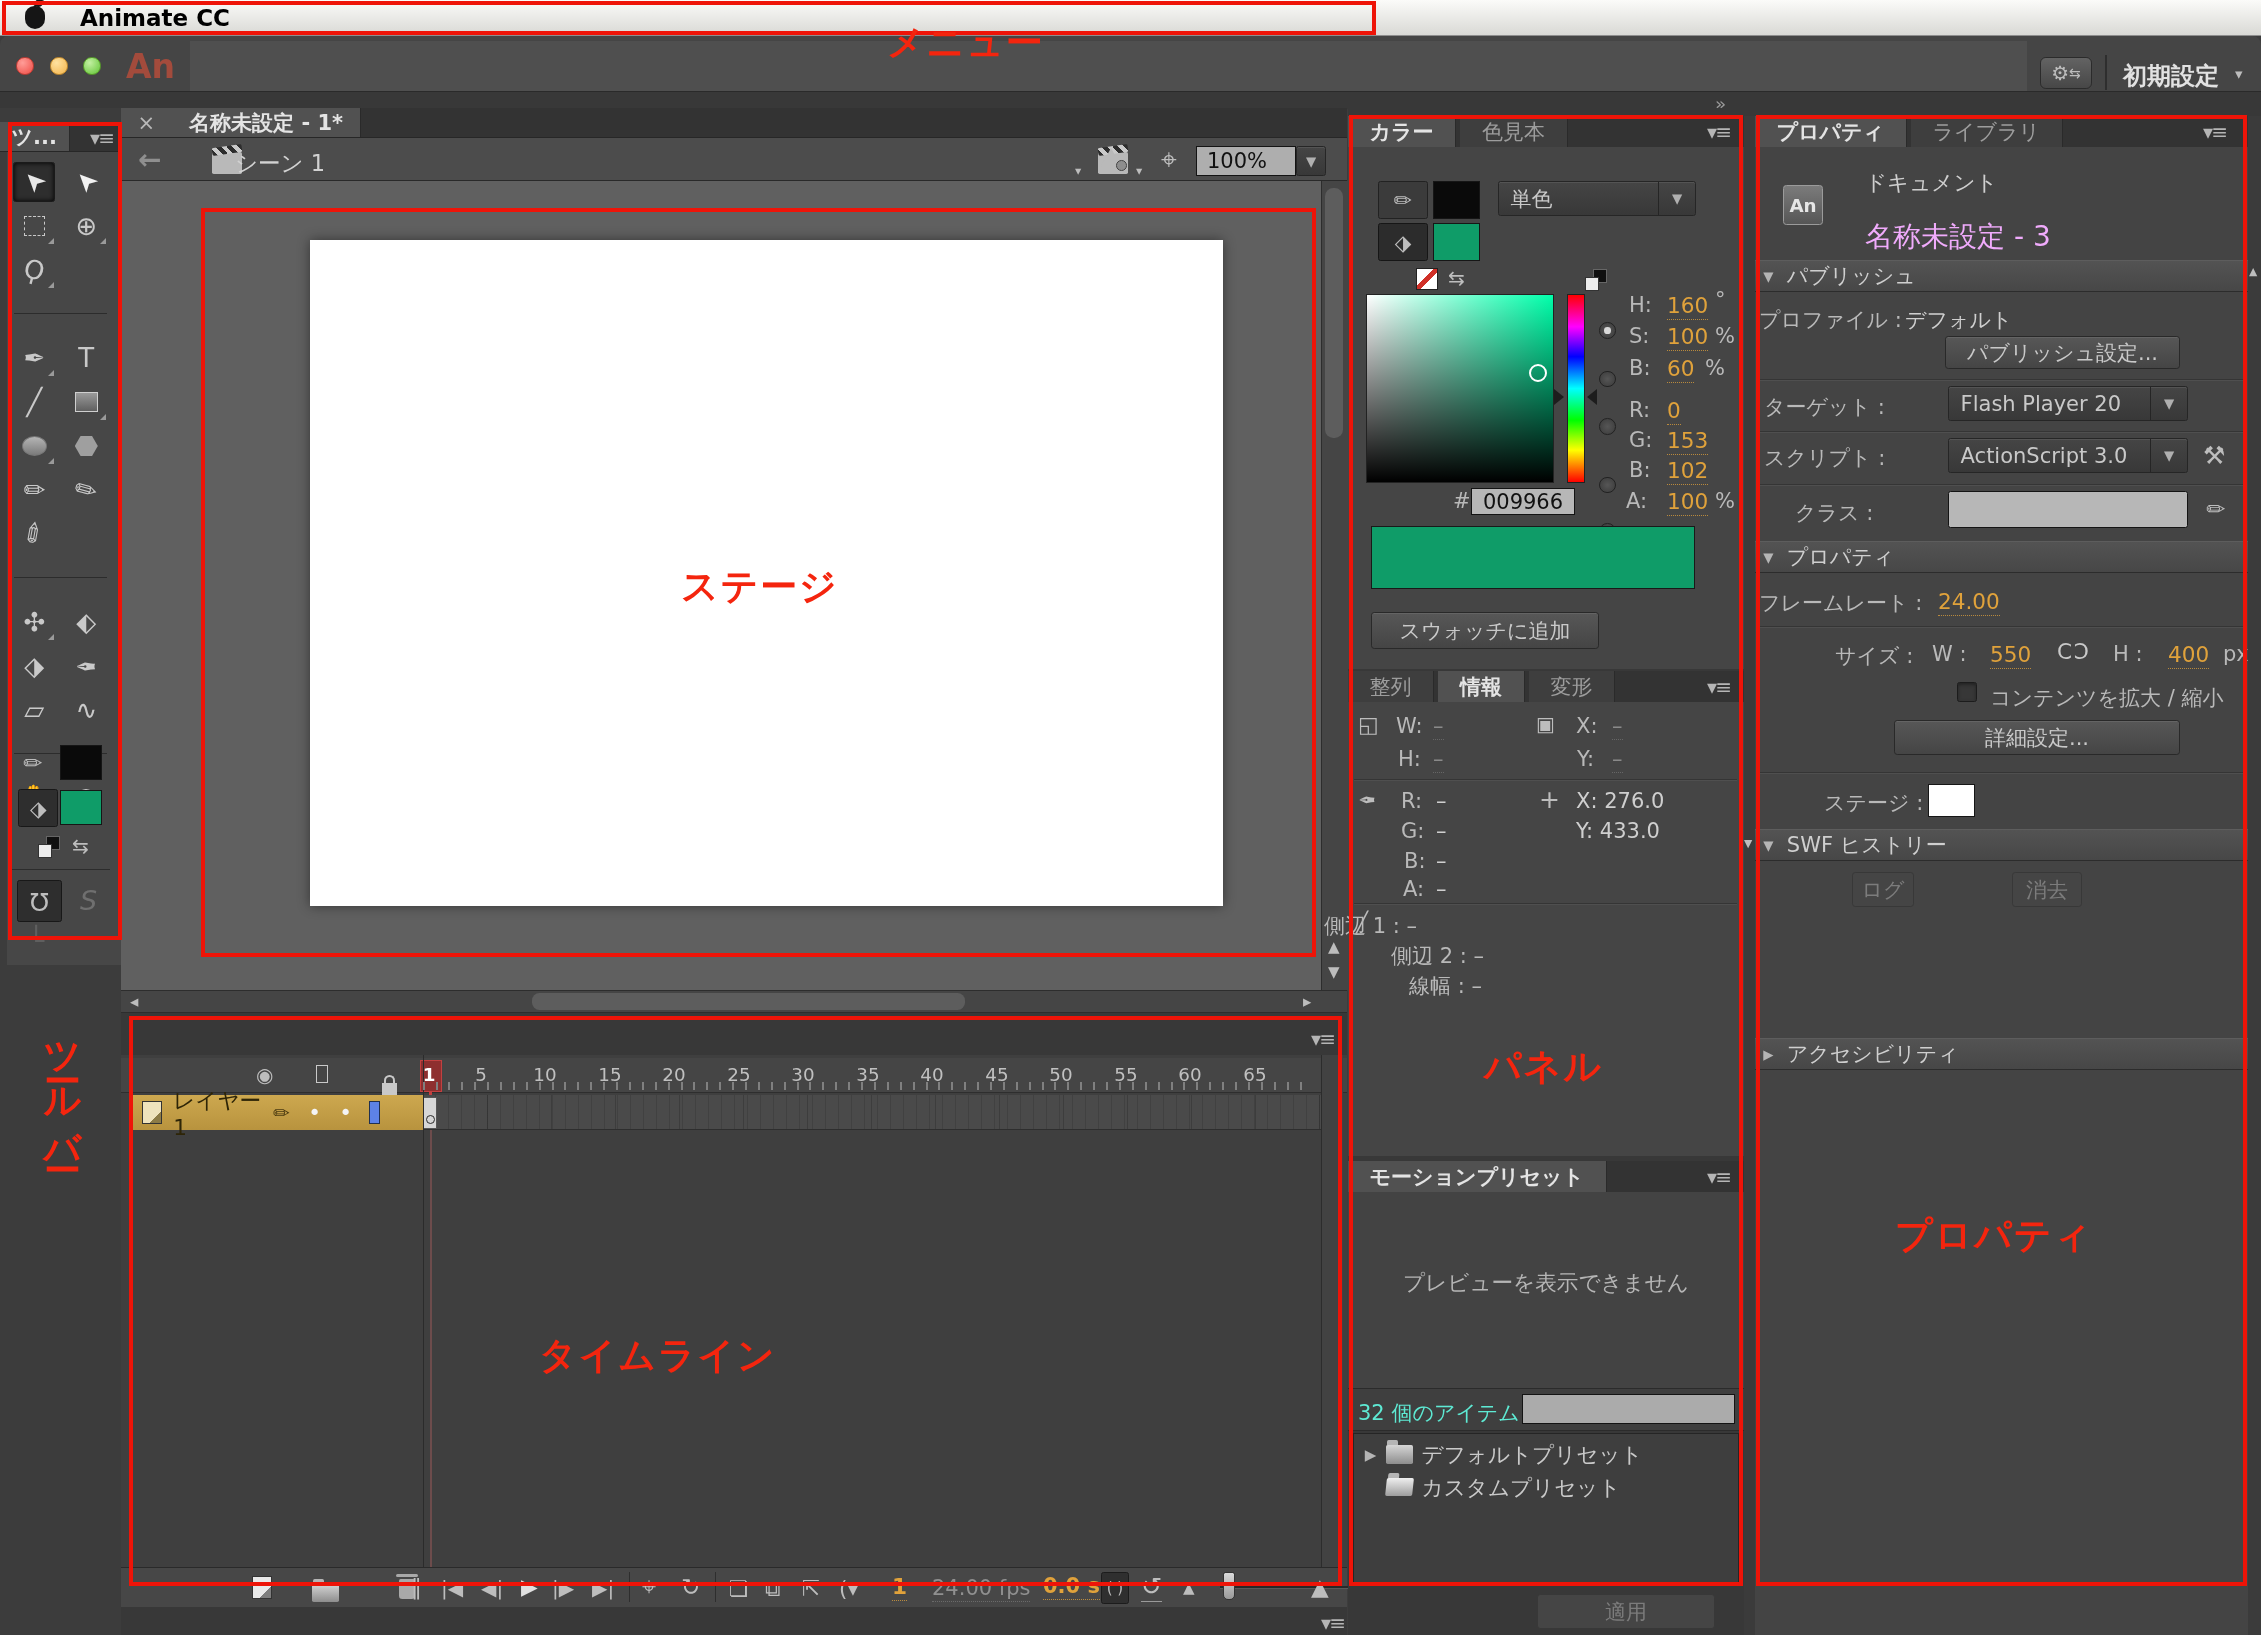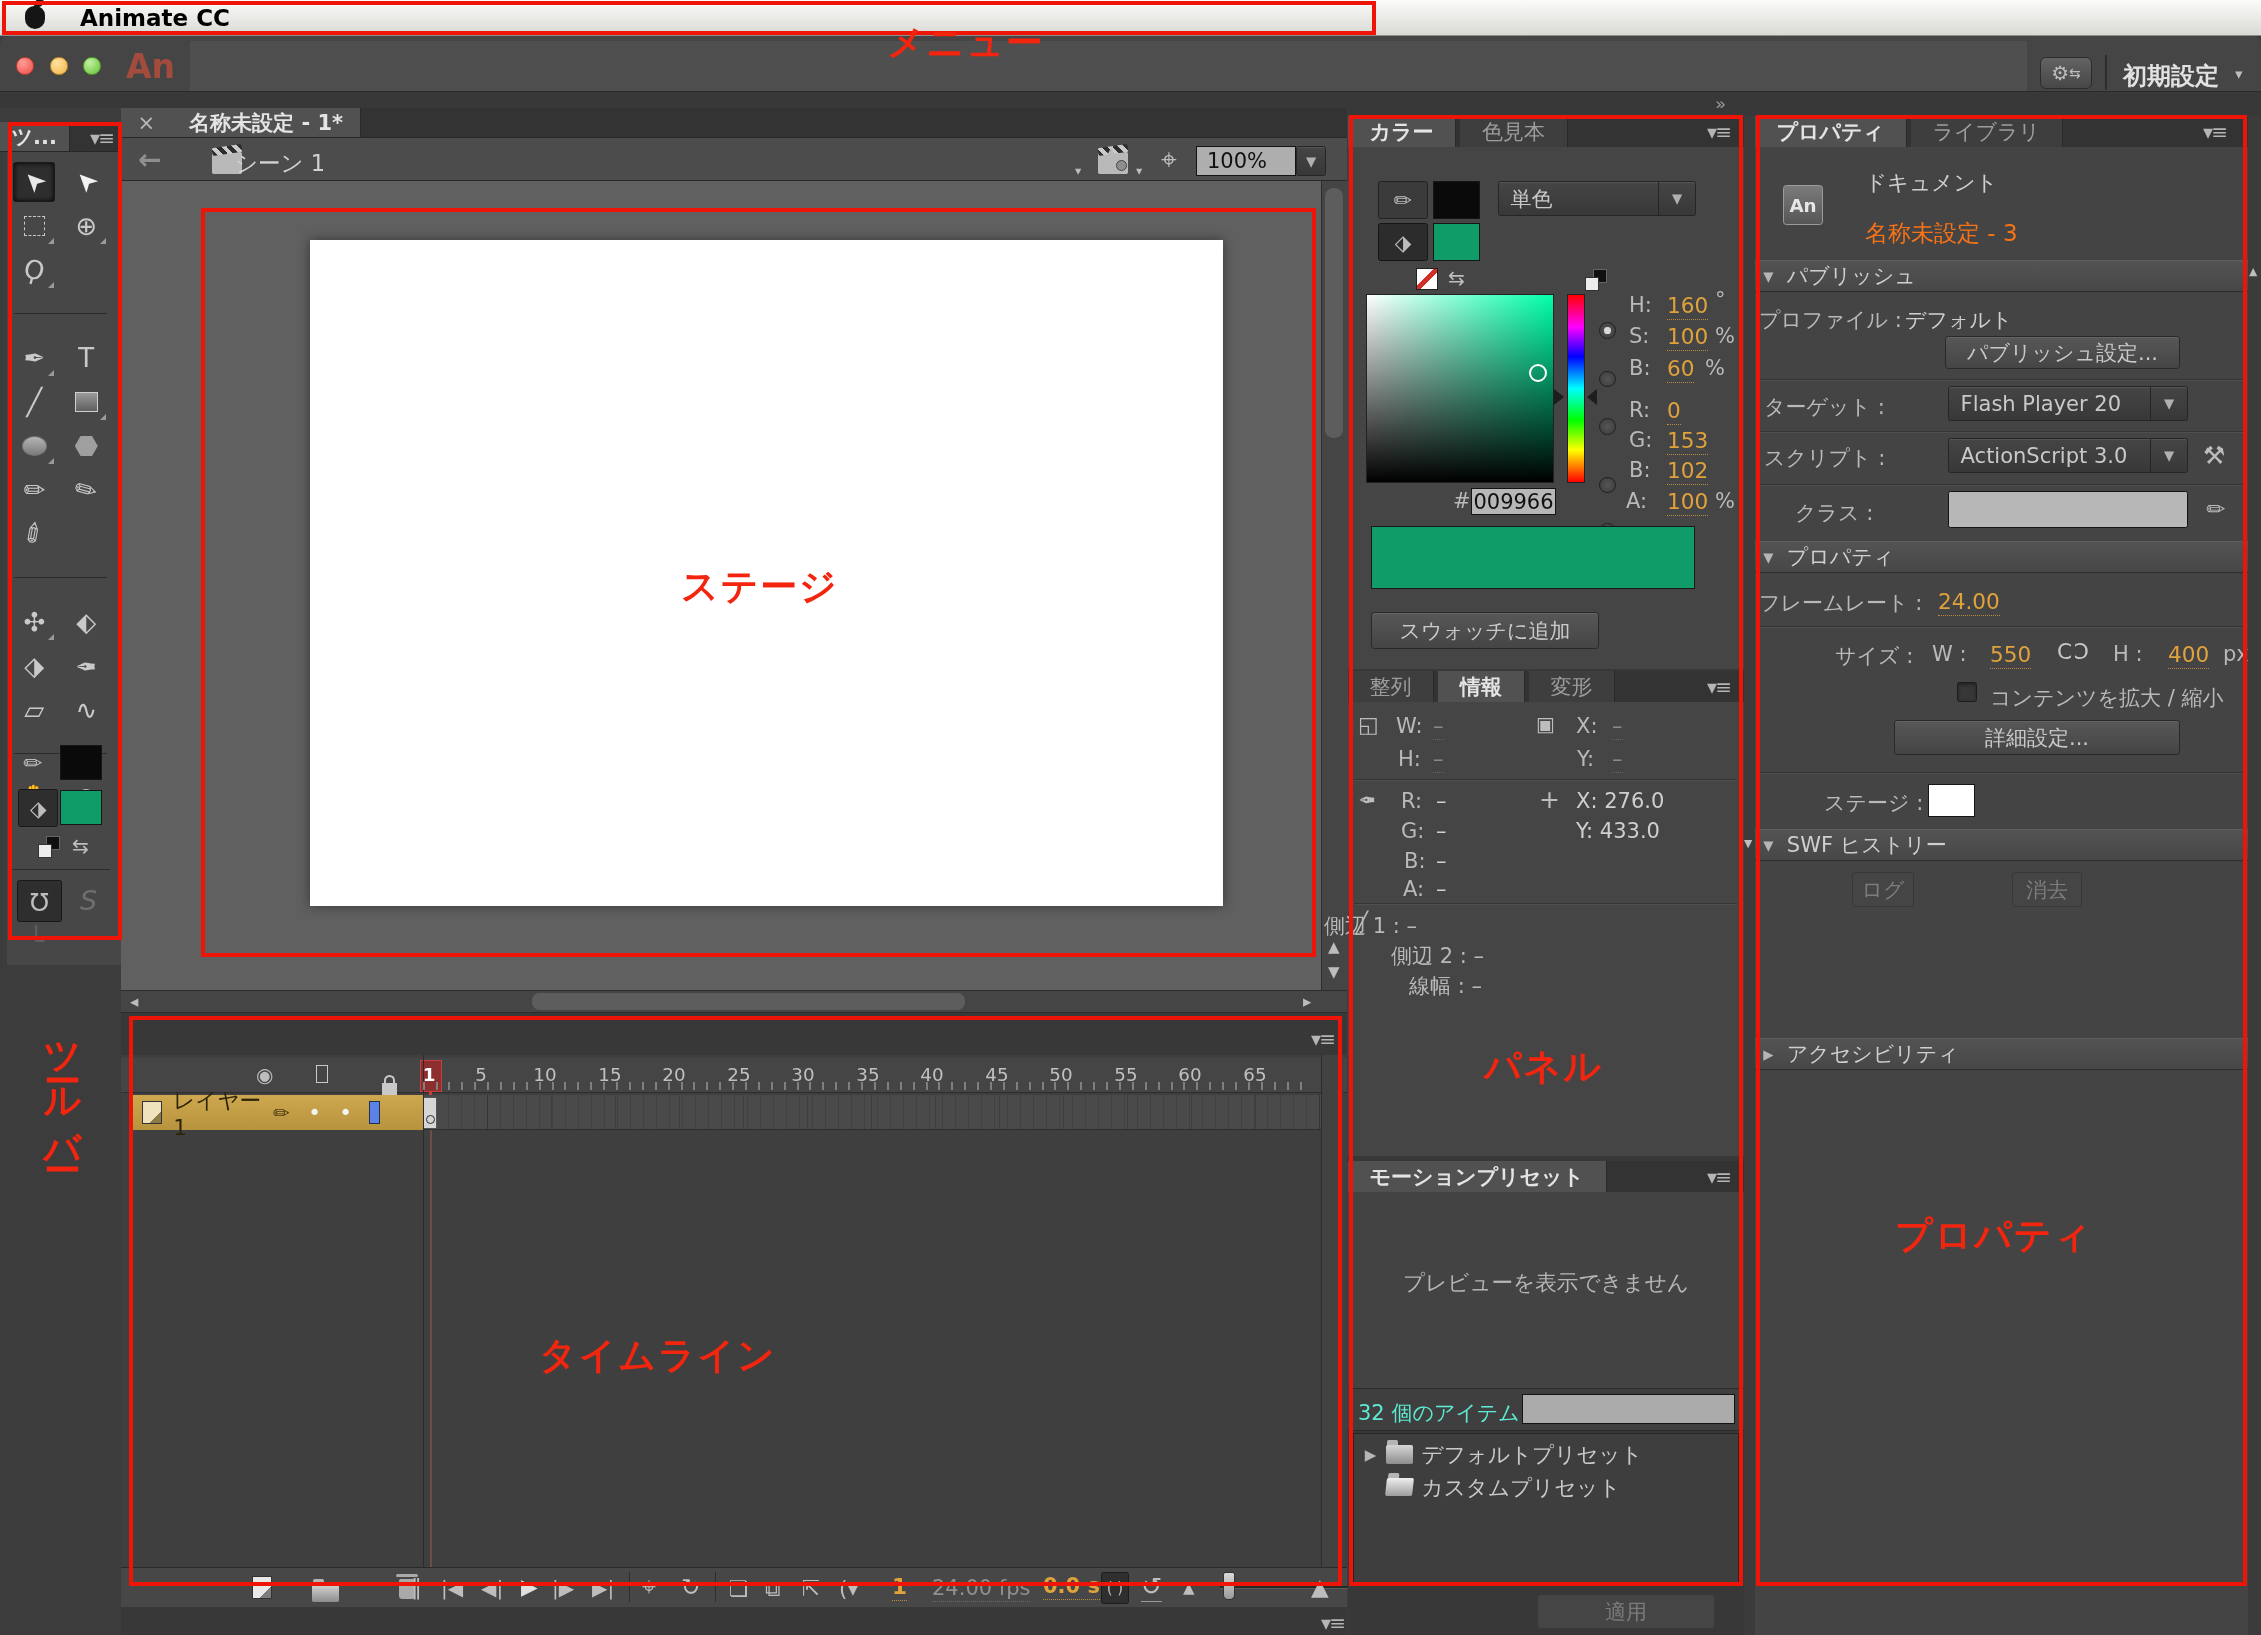--- a/index.html
+++ b/index.html
@@ -372,21 +372,21 @@
   <div class="a radio" style="left:1599px;top:431px"></div>
   <div class="a txt" style="left:1629px;top:428px">G:</div>
   <div class="a u-orange" style="left:1667px;top:428px;font-size:21.6px">153</div>
   <div class="a radio" style="left:1599px;top:461px"></div>
   <div class="a txt" style="left:1629px;top:458px">B:</div>
   <div class="a u-orange" style="left:1667px;top:458px;font-size:21.6px">102</div>
   <div class="a txt" style="left:1626px;top:489px">A:</div>
   <div class="a u-orange" style="left:1667px;top:489px;font-size:21.6px">100</div>
   <div class="a txt" style="left:1715px;top:489px">%</div>
   <div class="a txt" style="left:1453px;top:489px">#</div>
-  <div class="a inp" style="left:1471px;top:488px;width:85px;height:27px;display:flex;align-items:center;justify-content:center">009966</div>
+  <div class="a inp" style="left:1471px;top:488px;width:104px;height:27px;display:flex;align-items:center;justify-content:center">009966</div>
   <div class="a" style="left:1371px;top:526px;width:324px;height:63px;background:#0f9c68;border:1.7px solid #191919"></div>
   <div class="a btn" style="left:1371px;top:612px;width:228px;height:37px">スウォッチに追加</div>
 
   
   <div class="a tabrow" style="left:1348px;top:671px;width:396px;height:32px">
     <span class="tab">整列</span>
     <span class="tab on">情報</span>
     <span class="tab">変形</span>
   </div>
   <div class="a panelmenu" style="left:1707px;top:675px">▾≡</div>
@@ -455,21 +455,21 @@
   
   <div class="a" style="left:1755px;top:108px;width:506px;height:1527px;background:#383838"></div>
   <div class="a tabrow" style="left:1755px;top:116px;width:506px;height:32px">
     <span class="tab on">プロパティ</span>
     <span class="tab">ライブラリ</span>
   </div>
   <div class="a panelmenu" style="left:2203px;top:120px">▾≡</div>
   <div class="a" style="left:1755px;top:147px;width:493px;height:1488px;background:#444444"></div>
   <div class="a" style="left:1783px;top:185px;width:40px;height:40px;background:linear-gradient(#7b7b7b,#565656);border:1.7px solid #9b9b9b;border-radius:3.3px;display:flex;align-items:center;justify-content:center;color:#e6e6e6;font-size:18.3px;font-weight:bold">An</div>
   <div class="a txt" style="left:1865px;top:168px;color:#cfcfcf;font-size:21.6px">ドキュメント</div>
-  <div class="a txt" style="left:1865px;top:218px;color:#f97316;font-size:23px">名称未設定 - 3</div>
+  <div class="a txt" style="left:1865px;top:218px;color:#f0abfc;font-size:28px">名称未設定 - 3</div>
   <div class="a sect" style="left:1755px;top:260px;width:493px;height:32px">
     <span class="tri">▼</span>
     <span>パブリッシュ</span>
   </div>
   <div class="a txt" style="left:1759px;top:306px">プロファイル :</div>
   <div class="a val" style="left:1905px;top:306px;font-size:21px">デフォルト</div>
   <div class="a btn" style="left:1945px;top:336px;width:235px;height:33px">パブリッシュ設定...</div>
   <div class="a hr2" style="left:1757px;top:379px;width:489px"></div>
   <div class="a txt" style="left:1764px;top:393px">ターゲット :</div>
   <div class="a dd" style="left:1948px;top:386px;width:240px;height:35px">

